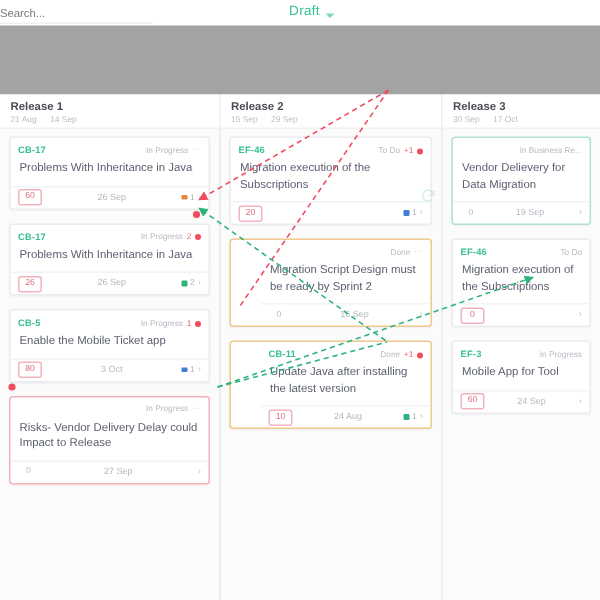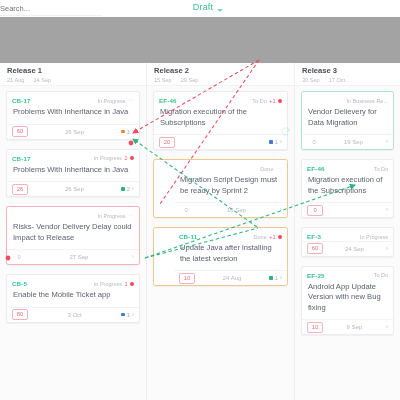--- a/index.html
+++ b/index.html
@@ -160,53 +160,53 @@
             <div class="card-foot">
               <span class="pts">26</span>
               <span class="foot-date">26 Sep</span>
               <span class="foot-right">
                 <span class="sq green"></span>
                 <span class="cnt">2</span>
                 <span class="chev">›</span>
               </span>
             </div>
           </div>
+          <div class="card">
+            <div class="card-top">
+              <span class="card-key">CB-5</span>
+              <div class="card-right">
+                <span class="card-status">In Progress</span>
+                <span class="dep-count">1</span>
+                <span class="dep-dot"></span>
+              </div>
+            </div>
+            <div class="card-title">Enable the Mobile Ticket app</div>
+            <div class="card-foot">
+              <span class="pts">80</span>
+              <span class="foot-date">3 Oct</span>
+              <span class="foot-right">
+                <span class="sq blue"></span>
+                <span class="cnt">1</span>
+                <span class="chev">›</span>
+              </span>
+            </div>
+          </div>
           <div class="card accent-red">
             <div class="card-top">
               <span class="card-key blank"></span>
               <div class="card-right">
                 <span class="card-status">In Progress</span>
                 <span class="more-dots">⋯</span>
               </div>
             </div>
             <div class="card-title">Risks- Vendor Delivery Delay could Impact to Release</div>
             <div class="card-foot">
               <span class="pts plain">0</span>
               <span class="foot-date">27 Sep</span>
               <span class="foot-right">
-                <span class="chev">›</span>
-              </span>
-            </div>
-          </div>
-          <div class="card">
-            <div class="card-top">
-              <span class="card-key">CB-5</span>
-              <div class="card-right">
-                <span class="card-status">In Progress</span>
-                <span class="dep-count">1</span>
-                <span class="dep-dot"></span>
-              </div>
-            </div>
-            <div class="card-title">Enable the Mobile Ticket app</div>
-            <div class="card-foot">
-              <span class="pts">80</span>
-              <span class="foot-date">3 Oct</span>
-              <span class="foot-right">
-                <span class="sq blue"></span>
-                <span class="cnt">1</span>
                 <span class="chev">›</span>
               </span>
             </div>
           </div>
         </div>
     </div>
 
     <div class="col c2">
       <div class="col-head">
         <div class="col-title">Release 2</div>
@@ -317,39 +317,24 @@
               </span>
             </div>
           </div>
           <div class="card">
             <div class="card-top">
               <span class="card-key">EF-3</span>
               <div class="card-right">
                 <span class="card-status">In Progress</span>
               </div>
             </div>
+            <div class="card-title">Mobile App for Tool</div>
             <div class="card-foot">
               <span class="pts">60</span>
               <span class="foot-date">24 Sep</span>
-              <span class="foot-right">
-                <span class="chev">›</span>
-              </span>
-            </div>
-          </div>
-          <div class="card">
-            <div class="card-top">
-              <span class="card-key">EF-25</span>
-              <div class="card-right">
-                <span class="card-status">To Do</span>
-              </div>
-            </div>
-            <div class="card-title">Android App Update Version with new Bug fixing</div>
-            <div class="card-foot">
-              <span class="pts">10</span>
-              <span class="foot-date">9 Sep</span>
               <span class="foot-right">
                 <span class="chev">›</span>
               </span>
             </div>
           </div>
         </div>
     </div>
   </div>
 
   <svg class="arrows" viewBox="0 0 400 400">

